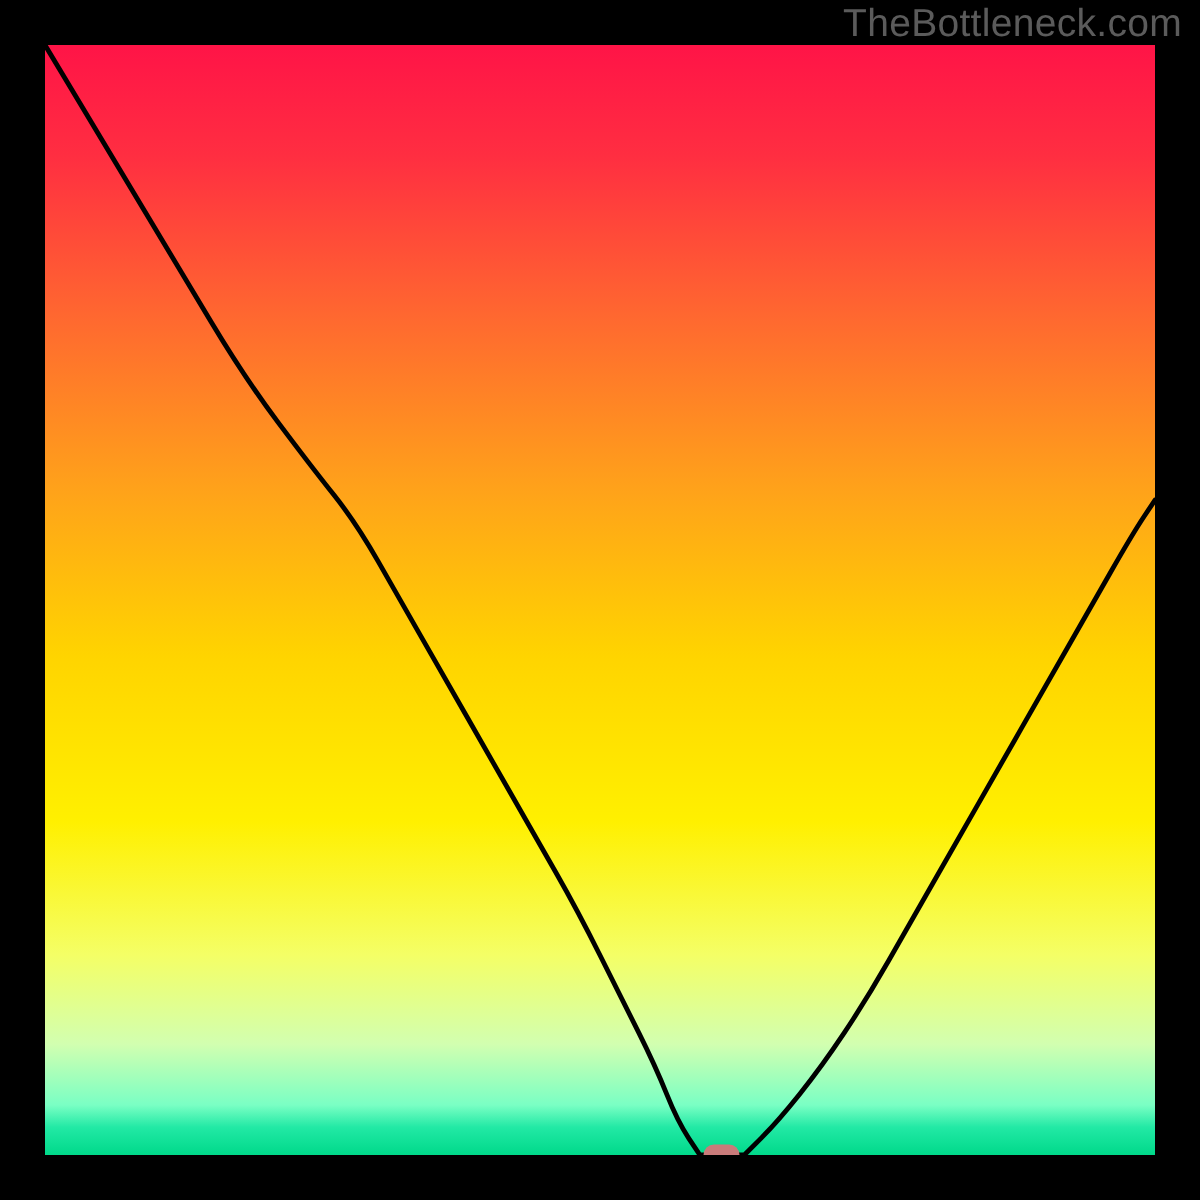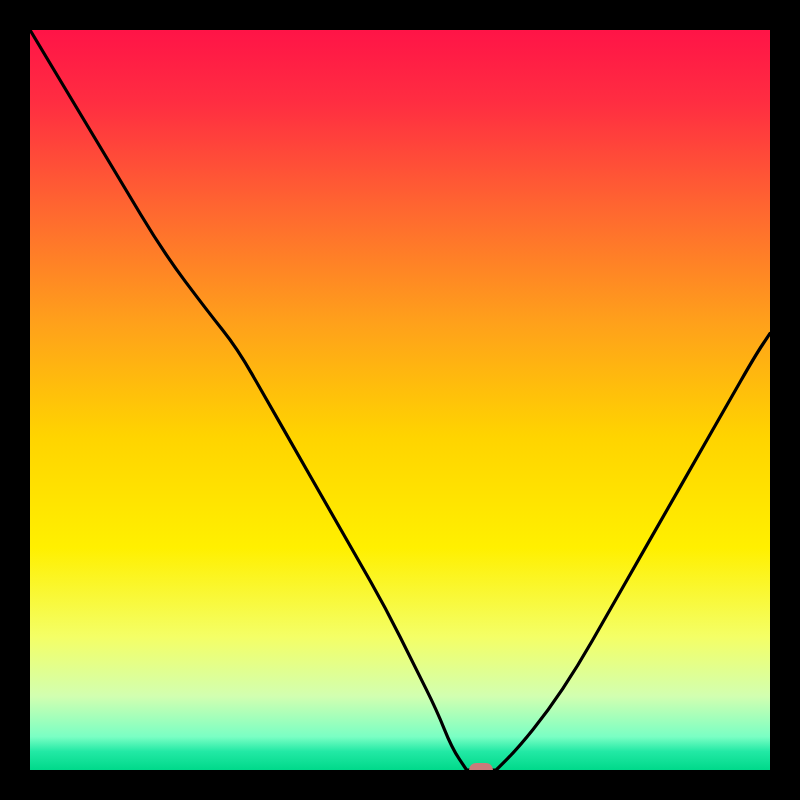--- a/index.html
+++ b/index.html
@@ -54,20 +54,21 @@
     background: #c97b7a;
     transform: translate(-50%, -50%);
     z-index: 3;
   }
 </style>
 </head>
 <body>
 
 <div class="frame">
 
+  <div class="watermark">TheBottleneck.com</div>
 
   <div class="plot-area">
     <svg class="gradient" viewBox="0 0 740 740" preserveAspectRatio="none" width="740" height="740">
       <defs>
         <linearGradient id="bg-grad" x1="0" y1="0" x2="0" y2="1">
             <stop offset="0.00%" stop-color="#ff1447"></stop>
             <stop offset="10.00%" stop-color="#ff2e41"></stop>
             <stop offset="25.00%" stop-color="#ff6a2f"></stop>
             <stop offset="40.00%" stop-color="#ffa21a"></stop>
             <stop offset="55.00%" stop-color="#ffd400"></stop>

